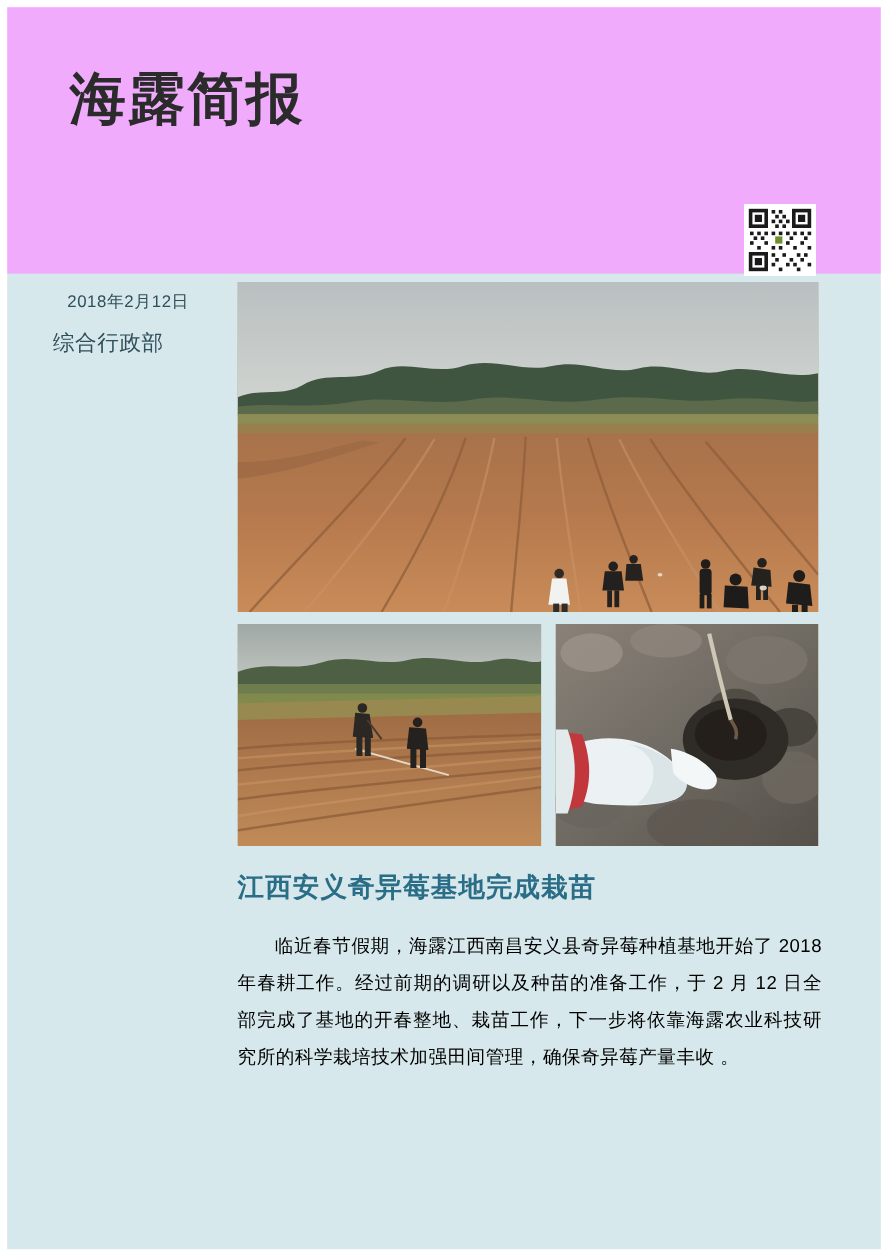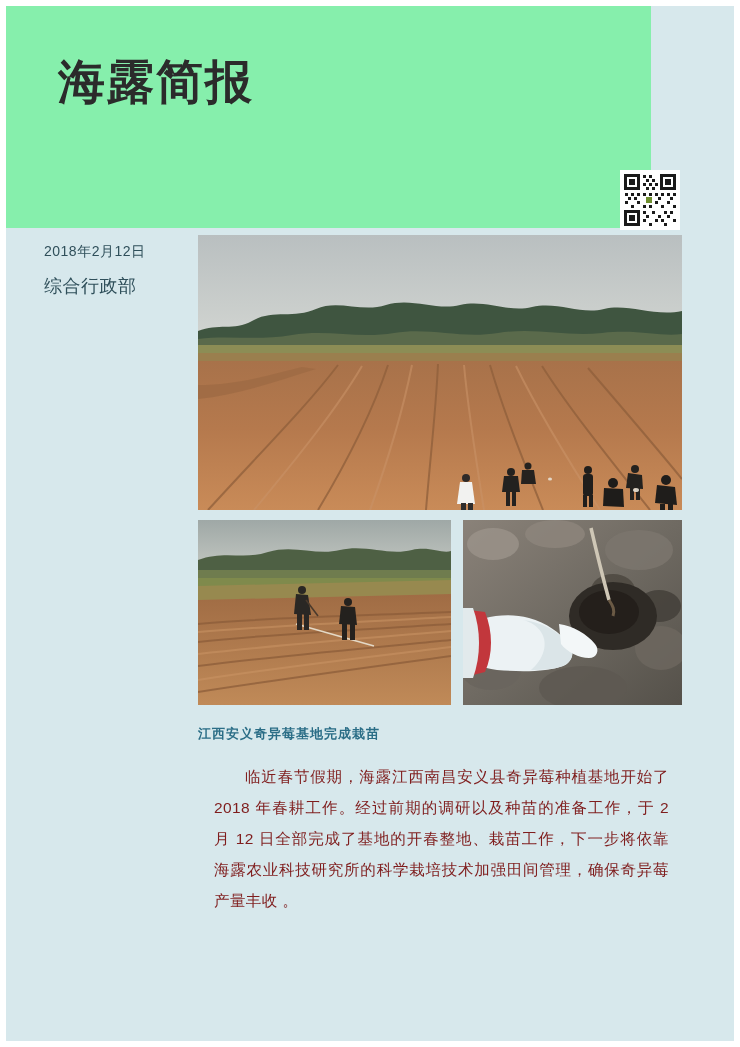--- a/index.html
+++ b/index.html
@@ -26,23 +26,23 @@
     border: 6px solid #ffffff;
     pointer-events: none;
     box-sizing: border-box;
   }
 
   
   .header {
     position: absolute;
     left: 0;
     top: 0;
-    width: 651px;
+    width: 740px;
     height: 228px;
-    background: #86efac;
+    background: #f0abfc;
   }
   .masthead {
     position: absolute;
     left: 58px;
     top: 58px;
     display: flex;
     align-items: baseline;
   }
   .masthead-title {
     font-size: 47px;
@@ -80,20 +80,21 @@
     top: 243px;
     width: 150px;
     color: #2d4a55;
   }
   .meta-date {
     font-size: 14px;
     line-height: 1.2;
     color: #2f4f5a;
     margin-bottom: 16px;
     letter-spacing: 0.5px;
+    margin-left: 12px;
   }
   .meta-dept {
     font-size: 18px;
     line-height: 1.2;
     color: #2f4f5a;
     letter-spacing: 0.5px;
   }
 
   
   .photo {
@@ -122,34 +123,34 @@
   .photo svg { display: block; width: 100%; height: 100%; }
 
   
   .article {
     position: absolute;
     left: 198px;
     top: 726px;
     width: 487px;
   }
   .article-title {
-    font-size: 13px;
+    font-size: 22px;
     font-weight: bold;
     color: #2a6d86;
     letter-spacing: 1px;
     margin: 0 0 18px 0;
     line-height: 1.3;
   }
   .article-body {
     font-size: 15.5px;
     line-height: 2.0;
-    color: #7f1d1d;
+    color: #000000;
     text-align: justify;
     text-indent: 2em;
-    margin: 16px;
+    margin: 0;
     letter-spacing: 0.4px;
   }
 </style>
 </head>
 <body>
 
 <div class="page">
 
   <div class="header">
     <div class="masthead">

